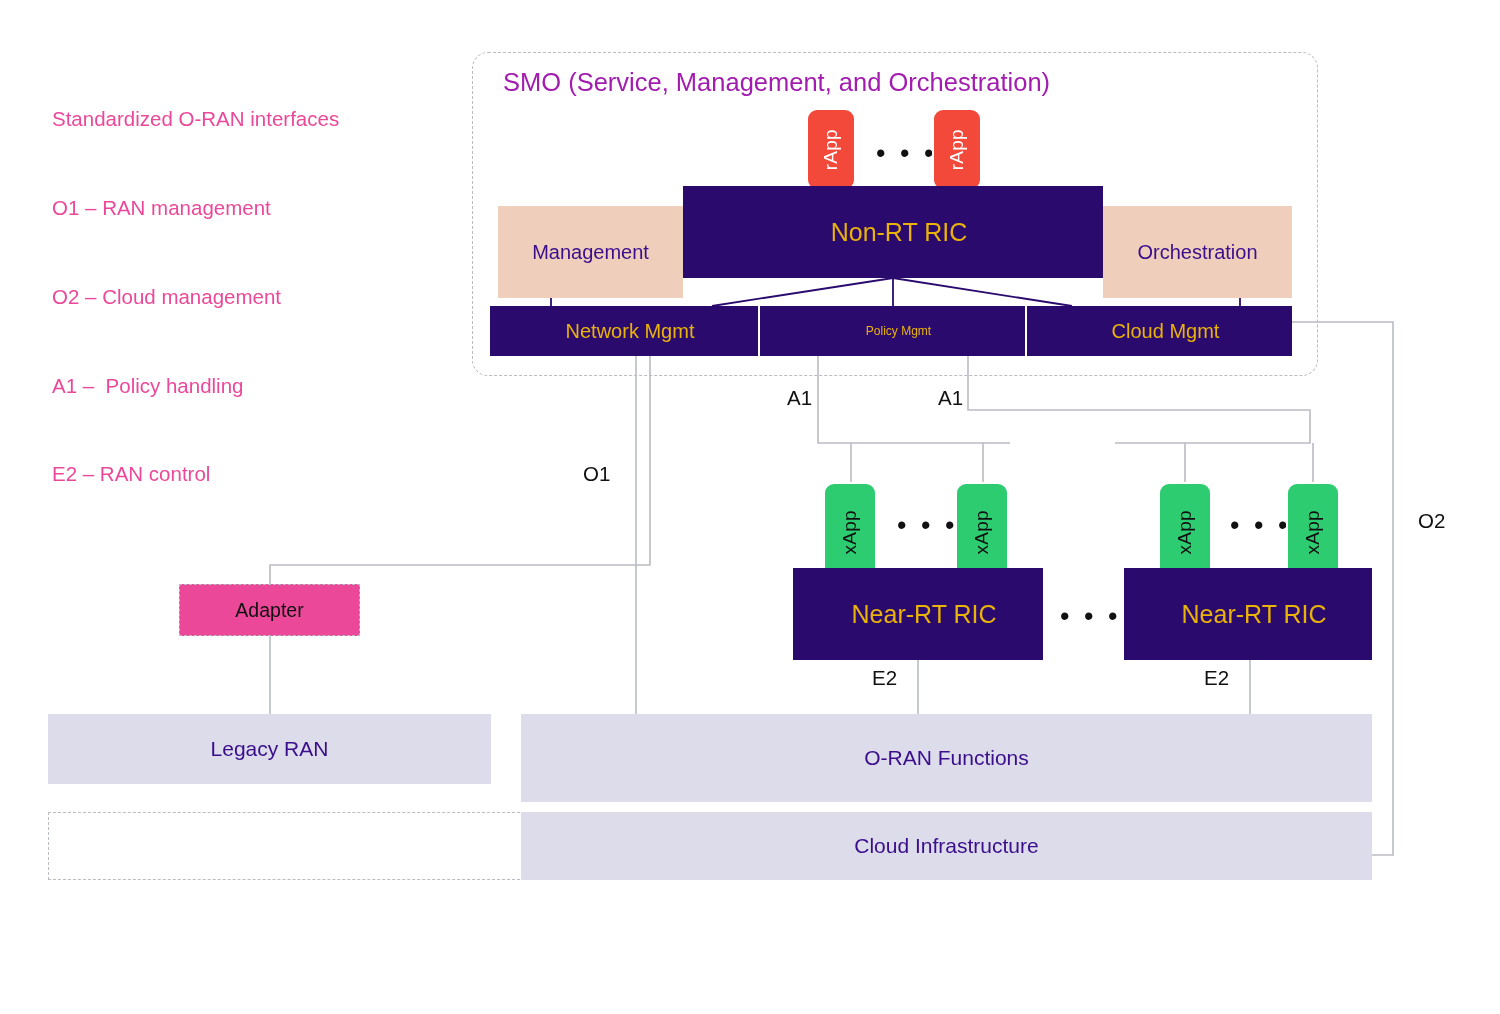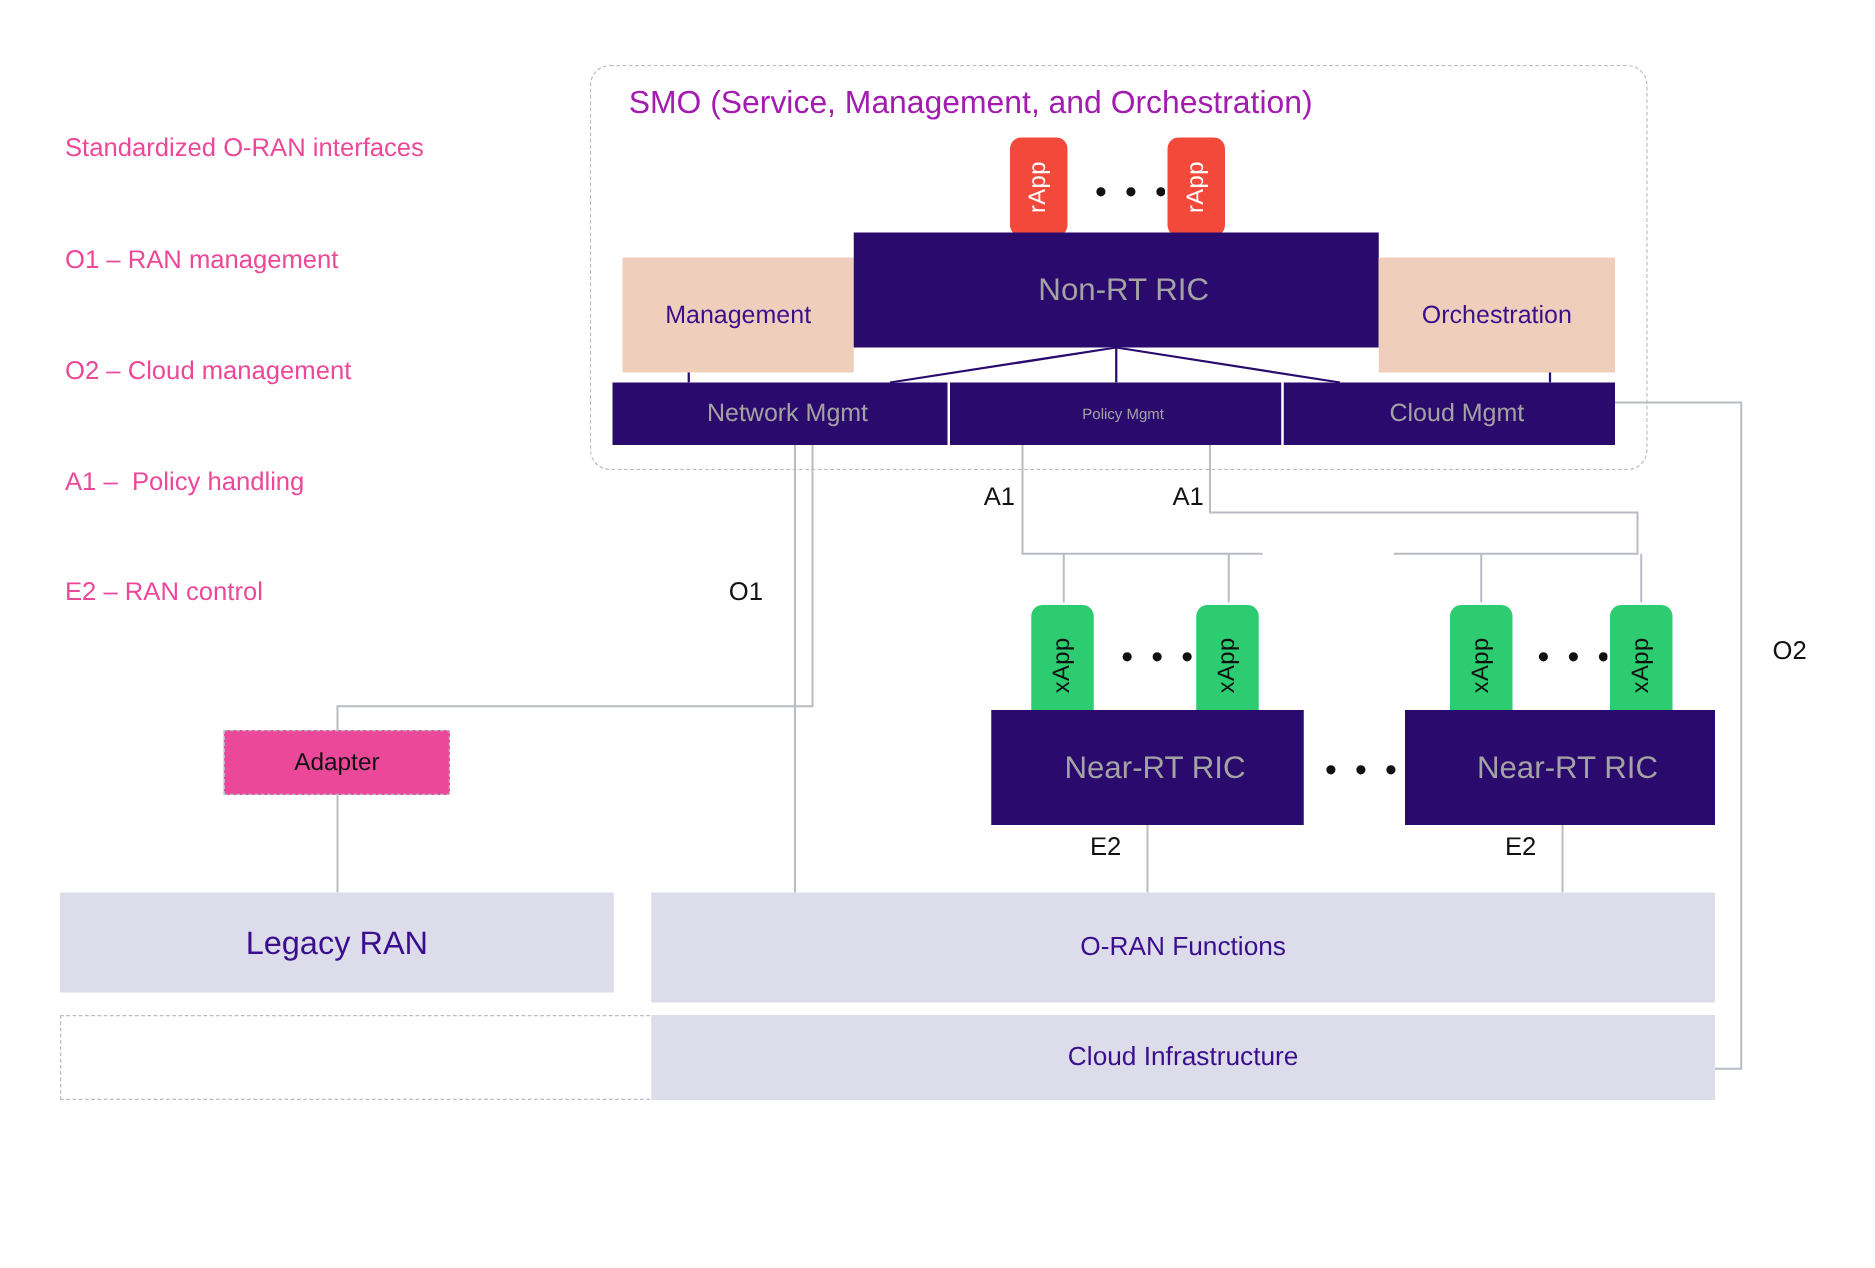--- a/index.html
+++ b/index.html
@@ -63,21 +63,21 @@
   .blk {
     position: absolute;
     box-sizing: border-box;
     display: flex;
     align-items: center;
     justify-content: center;
     white-space: nowrap;
   }
   .blk-purple {
     background: #2B0A6E;
-    color: #a3a3a3;
+    color: #eab308;
     padding-left: 12px;
   }
   .blk-tan {
     background: #EFCFBC;
     color: #3A0E8C;
     margin-top: 20px;
   }
   .blk-lav {
     background: #DCDCEA;
     color: #3A0E8C;
@@ -264,21 +264,21 @@
   <div class="blk blk-purple" style="left:1124px; top:568px; width:248px; height:92px; font-size:25px;">
     <span>Near-RT RIC</span>
   </div>
 
   <div class="adapter">
     <span>Adapter</span>
   </div>
 
   <div class="dashed-empty"></div>
 
-  <div class="blk blk-lav" style="left:48px; top:714px; width:443px; height:80px; font-size:26px;">
+  <div class="blk blk-lav" style="left:48px; top:714px; width:443px; height:70px; font-size:21px;">
     <span>Legacy RAN</span>
   </div>
   <div class="blk blk-lav" style="left:521px; top:714px; width:851px; height:88px; font-size:21px;">
     <span>O-RAN Functions</span>
   </div>
   <div class="blk blk-lav" style="left:521px; top:812px; width:851px; height:68px; font-size:21px;">
     <span>Cloud Infrastructure</span>
   </div>
 
 </div>

